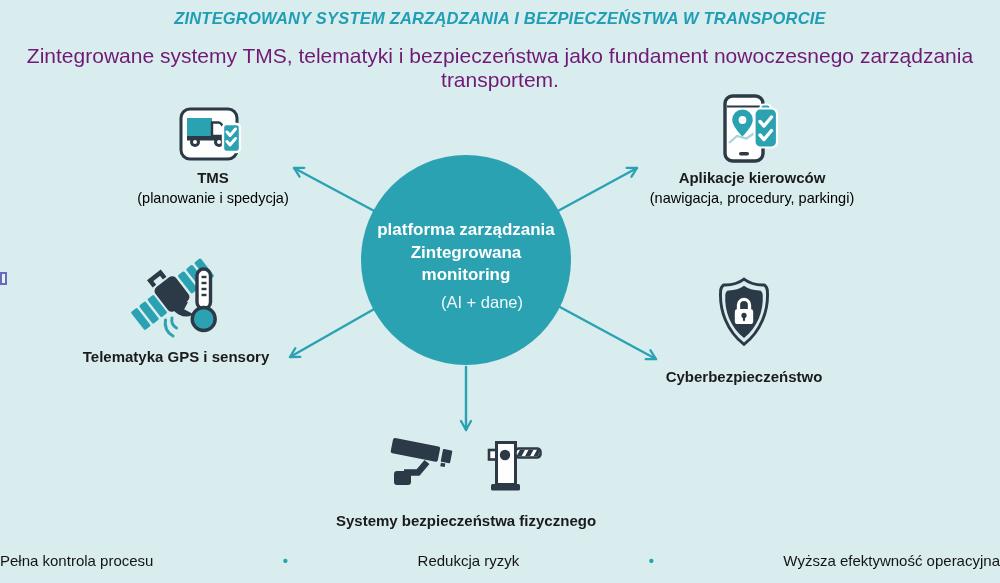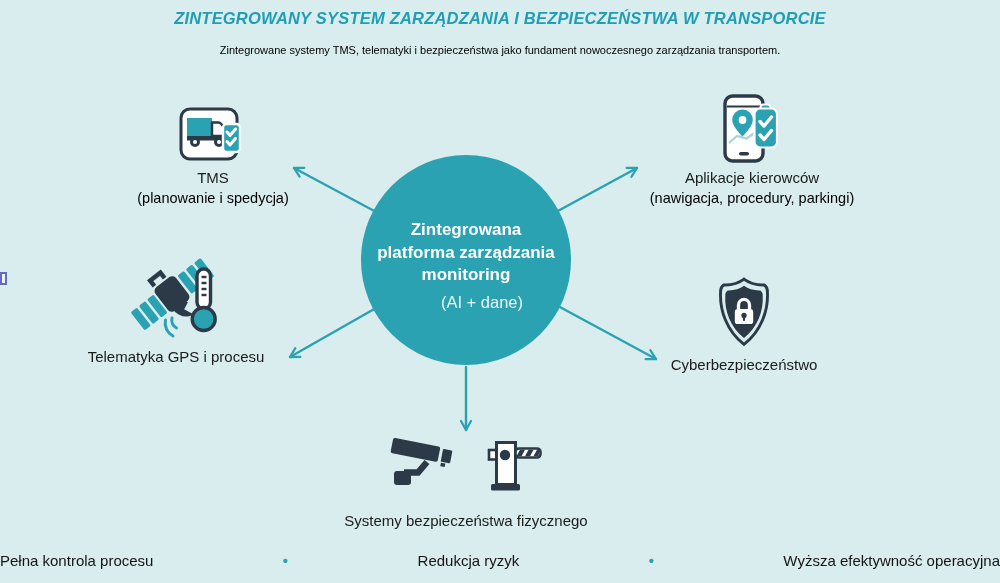--- a/index.html
+++ b/index.html
@@ -9,42 +9,42 @@
     font-family:"Liberation Sans", sans-serif;
     color:#1B1B1B;
   }
   .title {
     position:absolute; top:9px; left:0; width:100%;
     text-align:center; font-weight:bold; font-size:16.5px;
     letter-spacing:0.2px; color:#1F9EB4;font-style:italic;
   }
   .subtitle {
     position:absolute; top:44px; left:0; width:100%;
-    text-align:center; font-size:11px; color:#000000;
+    text-align:center; font-size:21px; color:#701a75;
   }
   .arrows { position:absolute; left:0; top:0; pointer-events:none; }
   .circle {
     position:absolute; left:361px; top:155px; width:210px; height:210px;
     border-radius:50%; background:#2AA2B2;
     display:flex; flex-direction:column; align-items:center; justify-content:center;
     text-align:center; color:#FFFFFF; box-sizing:border-box; padding-top:12px;
   }
   .circle .b { font-weight:bold; font-size:17px; line-height:22.5px; }
   .circle .l { font-size:16.5px; line-height:22px; margin-top:4px; color:#EDF8FA;margin-left:32px; }
   .node {
     position:absolute; width:320px;
     display:flex; flex-direction:column; align-items:center; text-align:center;
   }
   .icon-box { display:flex; align-items:center; justify-content:center; gap:18px; }
-  .node .t { font-weight:normal; font-size:15px; line-height:21px; margin-top:2px; color:#1B1B1B; }
+  .node .t { font-weight:bold; font-size:15px; line-height:21px; margin-top:2px; color:#1B1B1B; }
   .node .s { font-size:14.5px; line-height:21px; color:#000000; }
   #node-tms   { left:53px;  top:101px; } #node-tms .icon-box   { height:64px; }
   #node-apps  { left:592px; top:93px;  } #node-apps .icon-box  { height:72px; }
   #node-tele  { left:16px;  top:254px; } #node-tele .icon-box  { height:90px; }
-  #node-cyber { left:584px; top:274px; } #node-cyber .icon-box { height:76px; } #node-cyber .t { margin-top:4px; }
+  #node-cyber { left:584px; top:274px; } #node-cyber .icon-box { height:76px; } #node-cyber .t { margin-top:16px; }
   #node-phys  { left:306px; top:436px; } #node-phys .icon-box  { height:58px; } #node-phys .t  { margin-top:16px; }
   .footer {
     position:absolute; top:552px; left:0; width:100%;
     display:flex; justify-content:space-between; align-items:center;
     font-size:15px; color:#141414;
   }
   .footer .dot { color:#2AA2B2; margin:0 29px; font-weight:bold; }
   .edge-artifact {
     position:absolute; left:0; top:272px; width:7px; height:13px;
     background:#E9F2F6; border:2px solid #666BC0; box-sizing:border-box;
@@ -69,22 +69,22 @@
     <g stroke="#2AA2B2" stroke-width="2.4" stroke-linecap="round">
       <line x1="378" y1="213" x2="294" y2="168" marker-end="url(#ah)"></line>
       <line x1="556" y1="212" x2="637" y2="168" marker-end="url(#ah)"></line>
       <line x1="376" y1="308" x2="290" y2="357" marker-end="url(#ah)"></line>
       <line x1="558" y1="306" x2="656" y2="359" marker-end="url(#ah)"></line>
       <line x1="466" y1="367" x2="466" y2="430" marker-end="url(#ah)"></line>
     </g>
   </svg>
 
   <div class="circle">
+    <div class="b">platforma zarządzania</div>
     <div class="b">Zintegrowana</div>
-    <div class="b">platforma zarządzania</div>
     <div class="b">monitoring</div>
     <div class="l">(AI + dane)</div>
   </div>
 
   <div class="node" id="node-tms">
     <div class="icon-box">
       <svg width="70" height="57" viewBox="0 0 70 57">
         <rect x="3" y="4" width="56" height="50" rx="9" fill="#FEFEFE" stroke="#2B3A46" stroke-width="3"></rect>
         <rect x="9" y="13" width="25" height="18" fill="#2AA2B2"></rect>
         <rect x="9" y="31" width="36" height="4.5" fill="#2B3A46"></rect>
@@ -141,21 +141,21 @@
         <path d="M44 62 a9 9 0 0 0 4.5 10" fill="none" stroke="#2AA2B2" stroke-width="3" stroke-linecap="round"></path>
         <path d="M37.5 64 a14.5 14.5 0 0 0 7.5 16" fill="none" stroke="#2AA2B2" stroke-width="3" stroke-linecap="round"></path>
         <rect x="69" y="13" width="13.5" height="40" rx="6.7" fill="#FEFEFE" stroke="#2B3A46" stroke-width="3.4"></rect>
         <line x1="73.5" y1="21" x2="78.5" y2="21" stroke="#2B3A46" stroke-width="2.4"></line>
         <line x1="73.5" y1="27" x2="78.5" y2="27" stroke="#2B3A46" stroke-width="2.4"></line>
         <line x1="73.5" y1="33" x2="78.5" y2="33" stroke="#2B3A46" stroke-width="2.4"></line>
         <line x1="73.5" y1="39" x2="78.5" y2="39" stroke="#2B3A46" stroke-width="2.4"></line>
         <circle cx="75.7" cy="63" r="11.5" fill="#2AA2B2" stroke="#2B3A46" stroke-width="3.4"></circle>
       </svg>
     </div>
-    <div class="t">Telematyka GPS i procesu</div>
+    <div class="t">Telematyka GPS i sensory</div>
   </div>
 
   <div class="node" id="node-cyber">
     <div class="icon-box">
       <svg width="58" height="72" viewBox="0 0 60 74">
         <path d="M30 3 c5.5 4.2 13 6.3 21 6 c2.3 1.8 3.4 4 3.2 7 c1.2 19 -6.5 41 -24.2 54.5 C12.3 57 4.6 35 5.8 16 c-.2 -3 .9 -5.2 3.2 -7 c8 .3 15.5 -1.8 21 -6 z" fill="none" stroke="#2B3A46" stroke-width="3"></path>
         <path d="M30 3 c5.5 4.2 13 6.3 21 6 c2.3 1.8 3.4 4 3.2 7 c1.2 19 -6.5 41 -24.2 54.5 C12.3 57 4.6 35 5.8 16 c-.2 -3 .9 -5.2 3.2 -7 c8 .3 15.5 -1.8 21 -6 z" transform="translate(30 37.5) scale(0.8) translate(-30 -37.5)" fill="#2B3A46"></path>
         <path d="M24.3 34 v-4.3 a5.7 5.7 0 0 1 11.4 0 V34" fill="none" stroke="#FEFEFE" stroke-width="3.4"></path>
         <rect x="20.5" y="34" width="19" height="15.5" rx="3" fill="#FEFEFE"></rect>
         <circle cx="30" cy="40.5" r="2.7" fill="#2B3A46"></circle>

